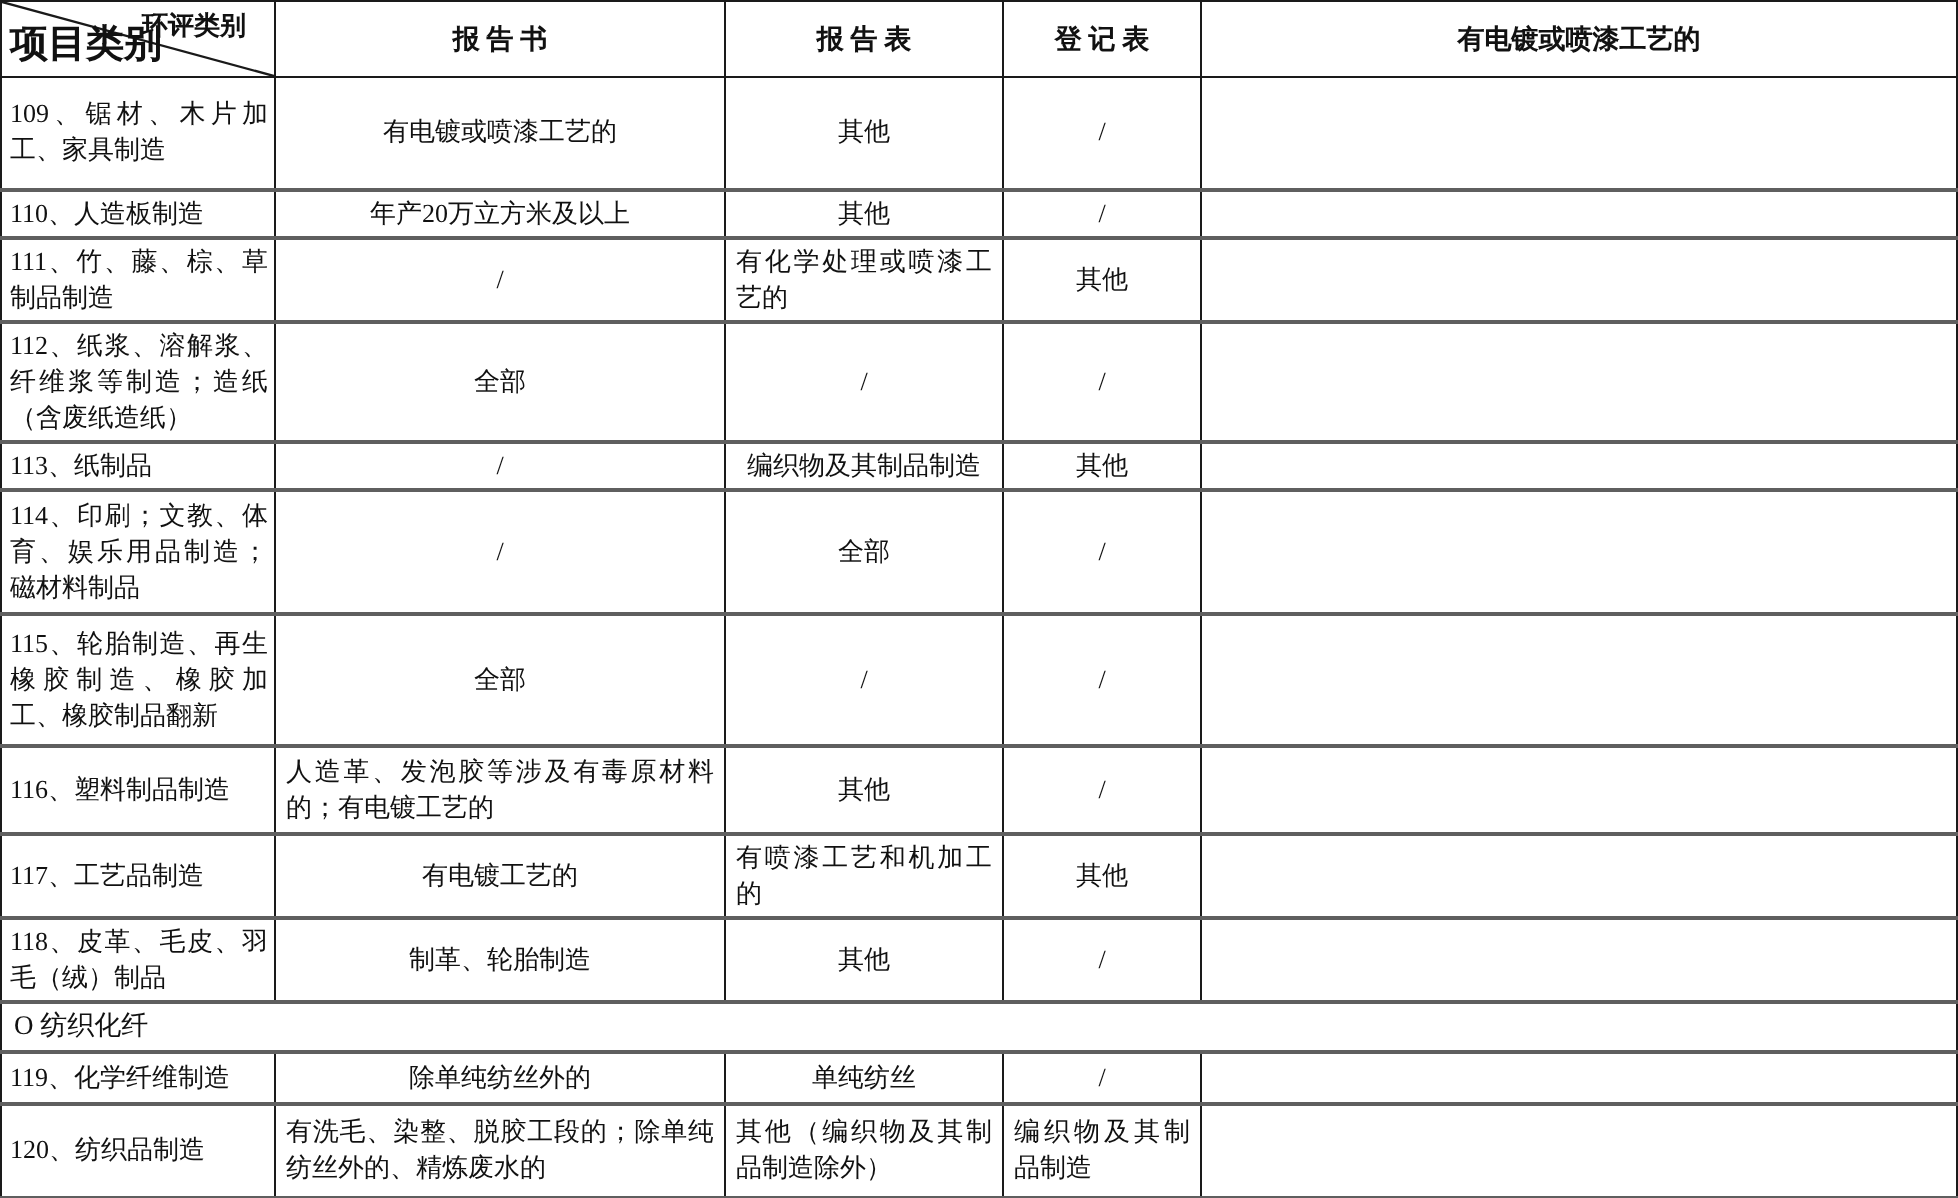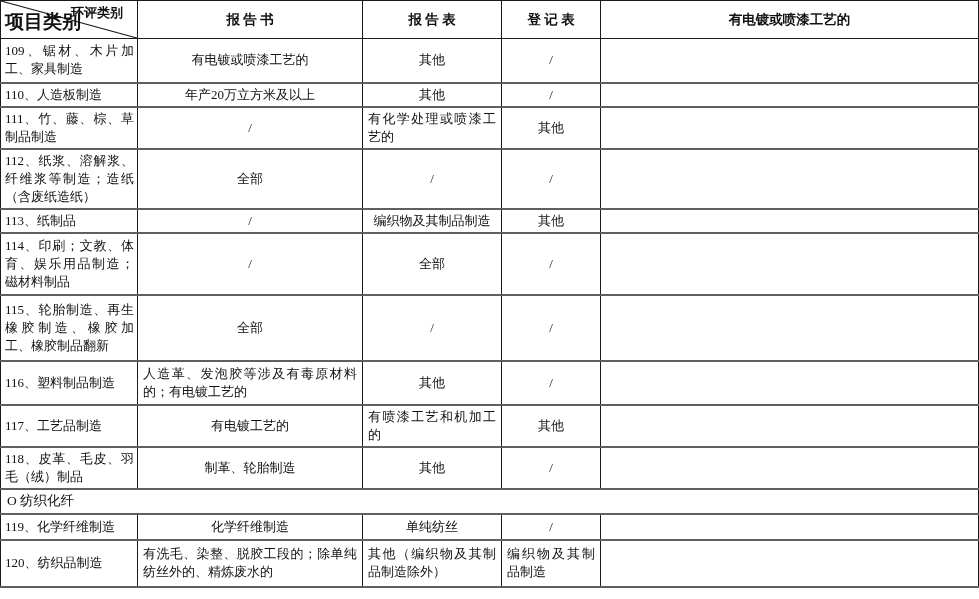--- a/index.html
+++ b/index.html
@@ -106,21 +106,21 @@
         <div class="diag-top">环评类别</div>
         <div class="diag-bottom">项目类别</div>
       </th>
       <th>报 告 书</th>
       <th>报 告 表</th>
       <th>登 记 表</th>
       <th>有电镀或喷漆工艺的</th>
     </tr>
   </thead>
   <tbody>
-    <tr style="height:44px">
+    <tr style="height:56px">
       <td class="cat">109、锯材、木片加工、家具制造</td>
       <td class="mid">有电镀或喷漆工艺的</td>
       <td class="mid">其他</td>
       <td class="mid">/</td>
       <td class="empty"></td>
     </tr>
     <tr style="height:24px">
       <td class="cat">110、人造板制造</td>
       <td class="mid">年产20万立方米及以上</td>
       <td class="mid">其他</td>
@@ -181,21 +181,21 @@
       <td class="mid">制革、轮胎制造</td>
       <td class="mid">其他</td>
       <td class="mid">/</td>
       <td class="empty"></td>
     </tr>
     <tr class="section-row" style="height:25px">
       <td colspan="5">O 纺织化纤</td>
     </tr>
     <tr style="height:26px">
       <td class="cat">119、化学纤维制造</td>
-      <td class="mid">化学纤维制造</td>
+      <td class="mid">除单纯纺丝外的</td>
       <td class="mid">单纯纺丝</td>
       <td class="mid">/</td>
       <td class="empty"></td>
     </tr>
     <tr style="height:47px">
       <td class="cat">120、纺织品制造</td>
       <td class="leftcell">有洗毛、染整、脱胶工段的；除单纯纺丝外的、精炼废水的</td>
       <td class="leftcell">其他（编织物及其制品制造除外）</td>
       <td class="leftcell">编织物及其制品制造</td>
       <td class="empty"></td>

